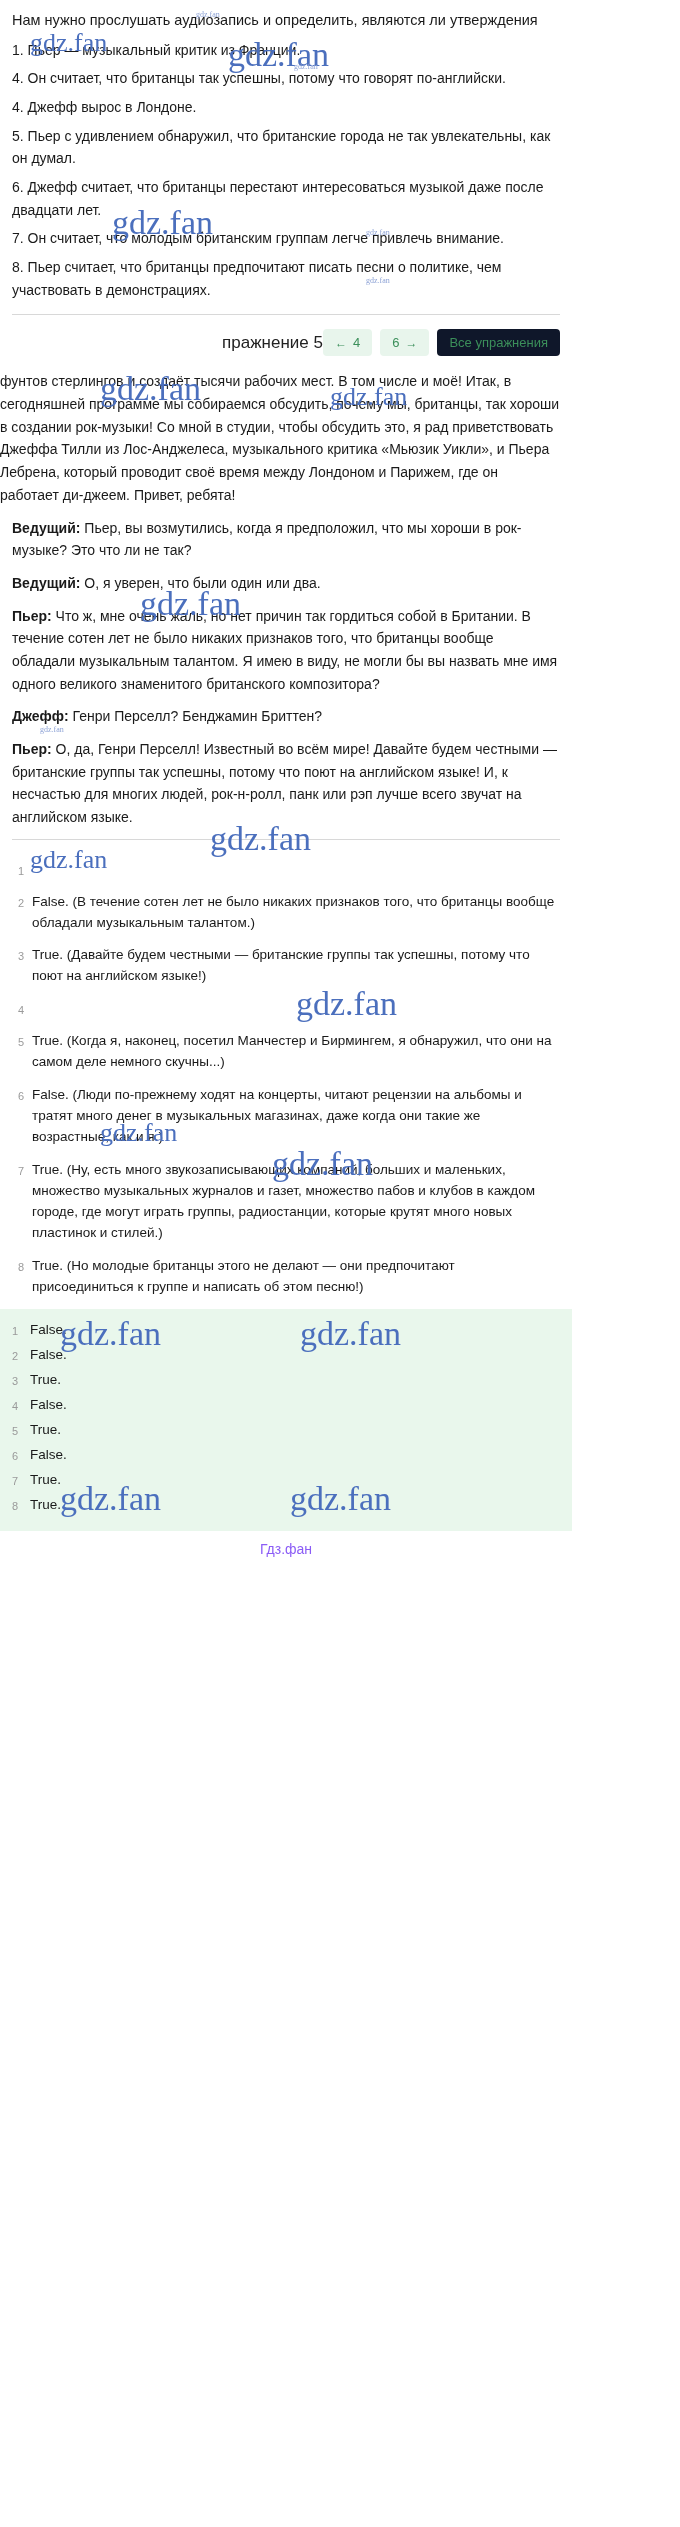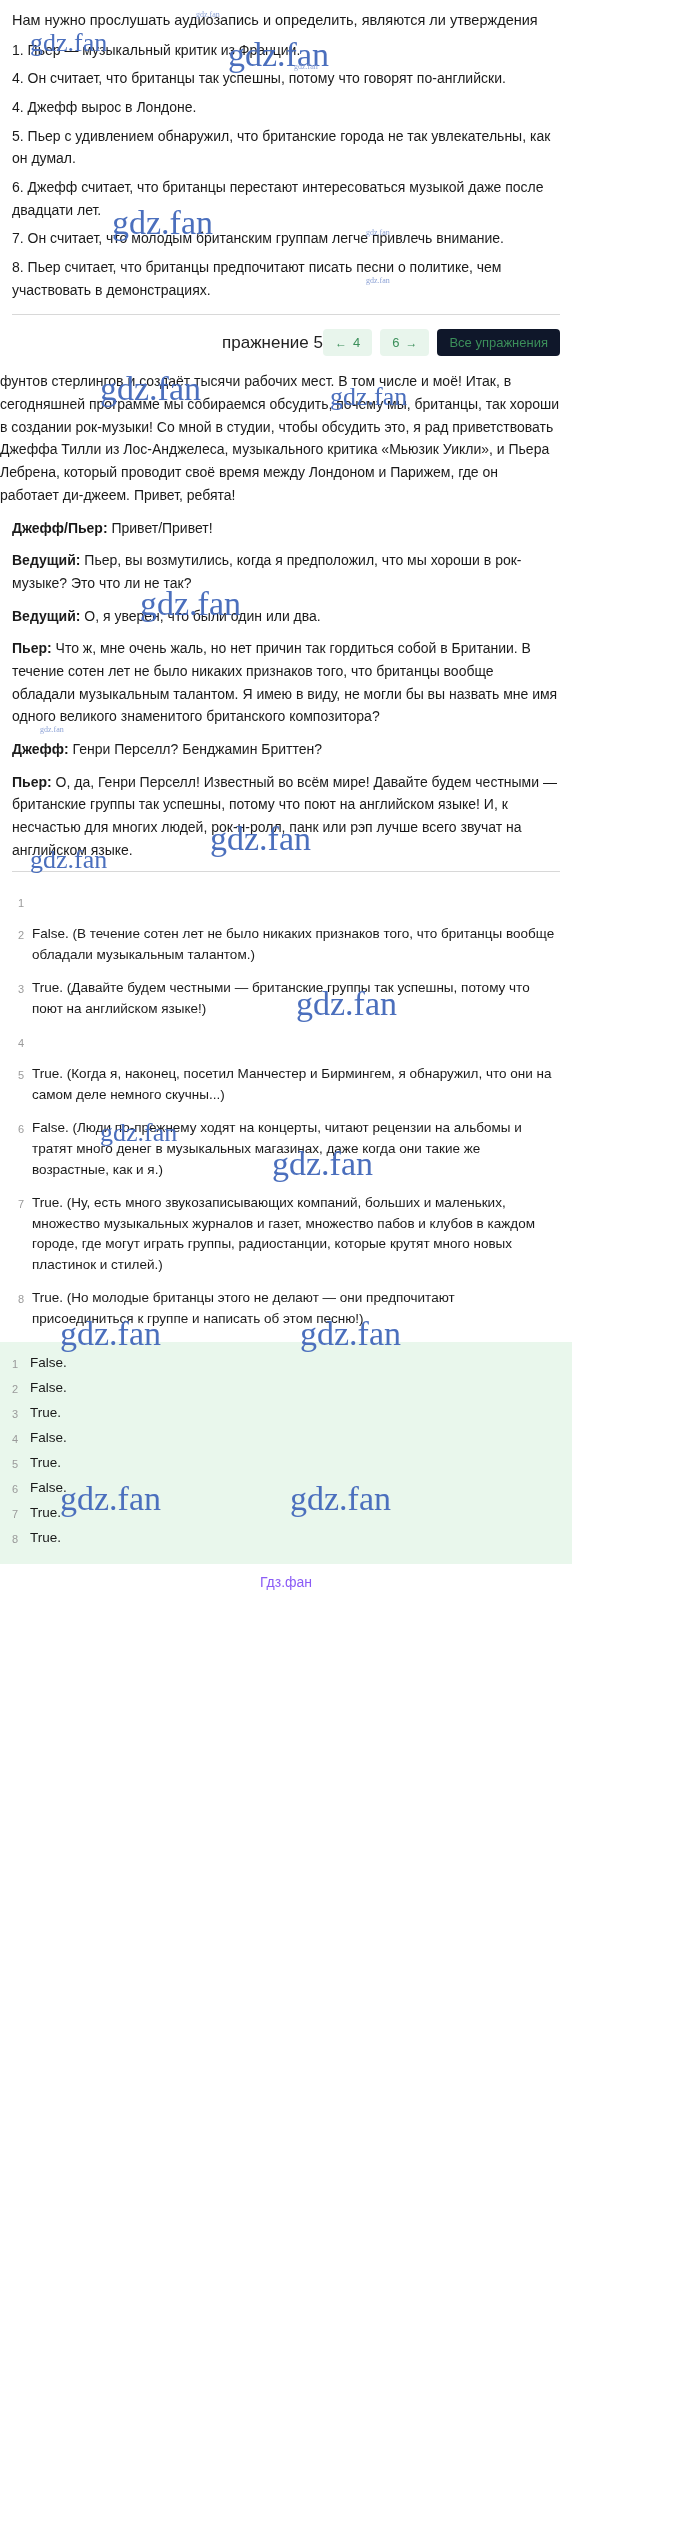--- a/index.html
+++ b/index.html
@@ -167,21 +167,20 @@
       <button class="navbtn">
         <span>6</span>
         <span class="arrow">→</span>
       </button>
       <button class="allbtn">Все упражнения</button>
     </div>
   </div>
 
   <div class="dialog">
     <p class="cont"><span>фунтов стерлингов и создаёт тысячи рабочих мест. В том числе и моё! Итак, в сегодняшней программе мы собираемся обсудить, почему мы, британцы, так хороши в создании рок-музыки! Со мной в студии, чтобы обсудить это, я рад приветствовать Джеффа Тилли из Лос-Анджелеса, музыкального критика «Мьюзик Уикли», и Пьера Лебрена, который проводит своё время между Лондоном и Парижем, где он работает ди-джеем. Привет, ребята!</span></p>
-    <p><span class="spk">Джефф/Пьер:</span><span> Привет/Привет!</span></p>
     <p><span class="spk">Ведущий:</span><span> Пьер, вы возмутились, когда я предположил, что мы хороши в рок-музыке? Это что ли не так?</span></p>
     <p><span class="spk">Ведущий:</span><span> О, я уверен, что были один или два.</span></p>
     <p><span class="spk">Пьер:</span><span> Что ж, мне очень жаль, но нет причин так гордиться собой в Британии. В течение сотен лет не было никаких признаков того, что британцы вообще обладали музыкальным талантом. Я имею в виду, не могли бы вы назвать мне имя одного великого знаменитого британского композитора?</span></p>
     <p><span class="spk">Джефф:</span><span> Генри Перселл? Бенджамин Бриттен?</span></p>
     <p><span class="spk">Пьер:</span><span> О, да, Генри Перселл! Известный во всём мире! Давайте будем честными — британские группы так успешны, потому что поют на английском языке! И, к несчастью для многих людей, рок-н-ролл, панк или рэп лучше всего звучат на английском языке.</span></p>
   </div>
 
   <hr class="hr">
 
   <div class="answers">

